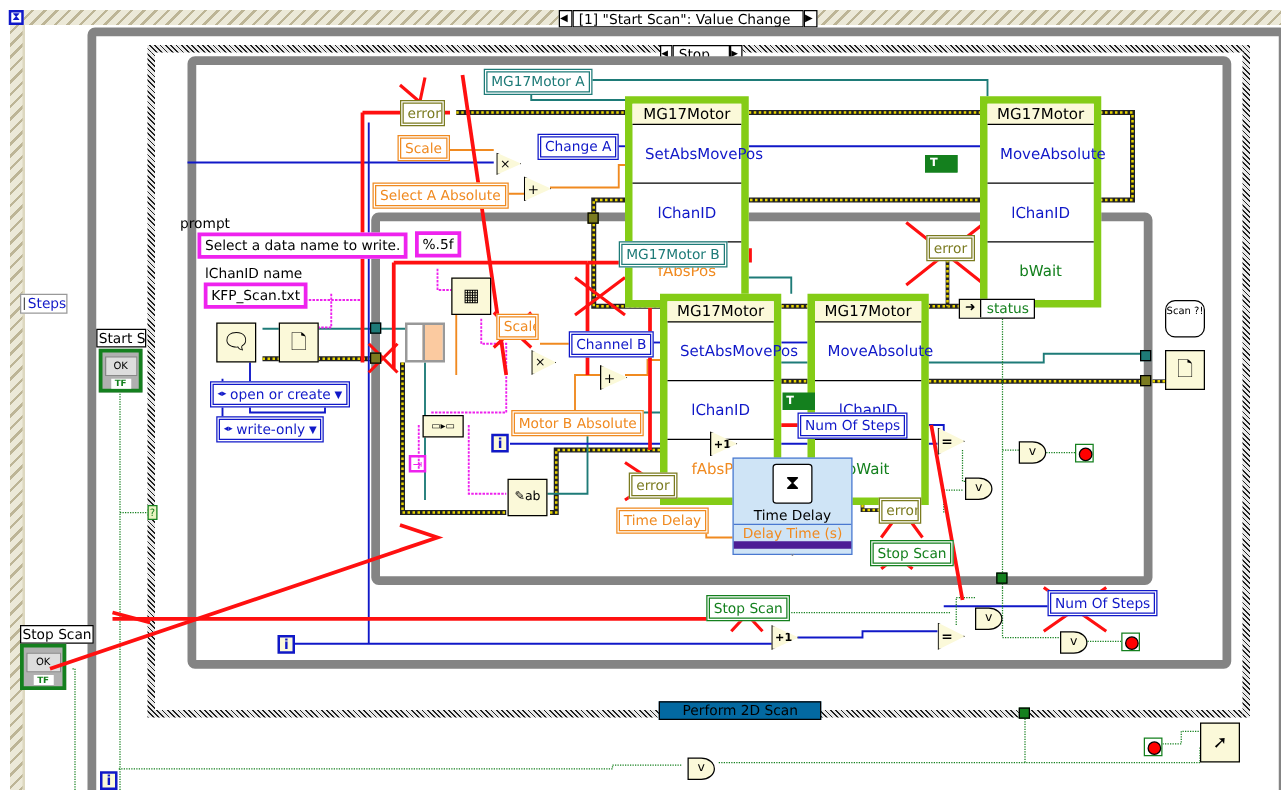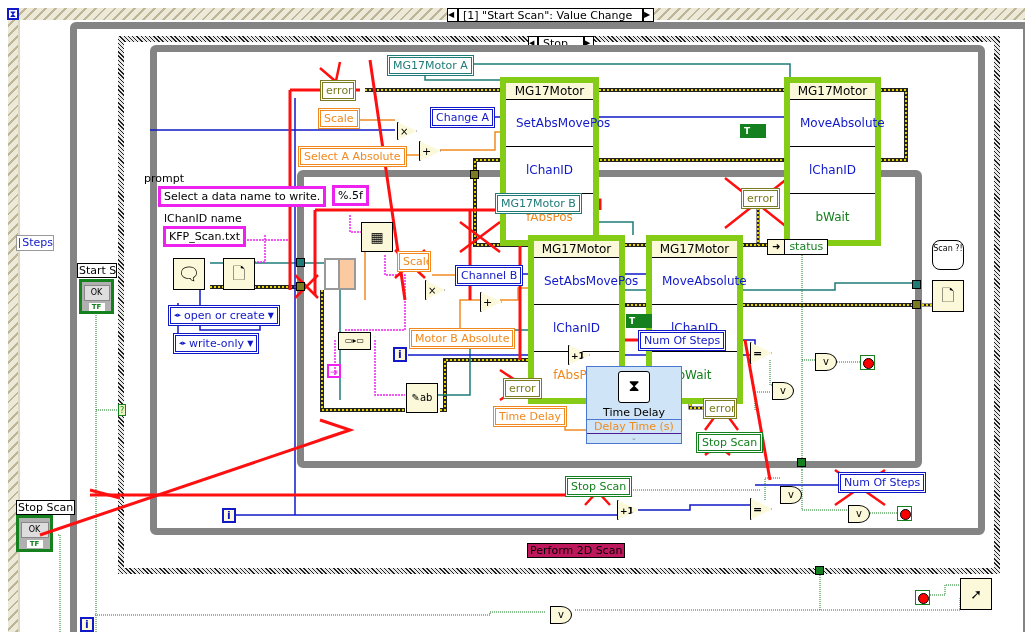--- a/index.html
+++ b/index.html
@@ -56,21 +56,21 @@
 </div>
 
 <div class="abs" style="left:118px;top:36px;width:882px;height:538px;border:6px solid #444;background:#fff;border-image:repeating-linear-gradient(45deg,#222 0 1px,#e8e8e8 1px 3px) 6;"></div>
 <div class="abs" style="left:528px;top:36px;width:66px;height:14px;display:flex;">
   <span style="width:8px;background:#fff;border:1px solid #000;font-size:7px;line-height:12px;">◀</span>
   <span class="selector" style="flex:1;">Stop</span>
   <span style="width:8px;background:#fff;border:1px solid #000;font-size:7px;line-height:12px;">▶</span>
 </div>
 
 <div class="abs frame-gray" style="left:150px;top:45px;width:835px;height:490px;border-radius:6px;"></div>
-<div class="abs" style="left:527px;top:543px;border:1px solid #000;background:#be185d;padding:0 2px;font-size:11px;">Perform 2D Scan</div>
+<div class="abs" style="left:527px;top:561px;border:1px solid #000;background:#0369a1;padding:0 18px;font-size:11px;">Perform 2D Scan</div>
 
 <div class="abs frame-gray" style="left:297px;top:170px;width:625px;height:298px;border-radius:6px;"></div>
 
 <svg class="wires" width="1025" height="632">
   <g fill="none">
 
     <path d="M365 90 H505" stroke="#222" stroke-width="4"></path>
       <path d="M365 90 H505" stroke="#e8d400" stroke-width="2" stroke-dasharray="2 2"></path>
     <path d="M599 90 H785" stroke="#222" stroke-width="4"></path>
       <path d="M599 90 H785" stroke="#e8d400" stroke-width="2" stroke-dasharray="2 2"></path>
@@ -271,21 +271,21 @@
 <div class="abs prim" style="left:772px;top:382px;width:22px;height:18px;border-radius:0 50% 50% 0;font-size:10px;line-height:16px;text-align:center;">v</div>
 <div class="abs" style="left:860px;top:355px;width:15px;height:15px;border:1px solid #14801e;background:#fff;">
     <div style="margin:2px;width:9px;height:9px;border-radius:50%;background:#f00;border:1px solid #000;"></div>
   </div>
 
 <div class="abs const c-olive" style="left:503px;top:378px;">error</div>
 <div class="abs const c-orange" style="left:493px;top:406px;">Time Delay</div>
 <div class="abs" style="left:586px;top:366px;width:96px;height:78px;border:1px solid #4a78d0;background:#cfe4f6;">
   <div style="margin:4px auto 0;width:30px;height:30px;border:1px solid #000;background:#fff;border-radius:3px;text-align:center;line-height:28px;font-size:16px;">⧗</div>
   <div style="text-align:center;font-size:11px;margin-top:3px;">Time Delay</div>
-  <div class="orange" style="text-align:center;font-size:11px;border-top:1px solid #4a78d0;border-bottom:1px solid #4c1d95;">Delay Time (s)</div>
+  <div class="orange" style="text-align:center;font-size:11px;border-top:1px solid #4a78d0;border-bottom:6px solid #4c1d95;">Delay Time (s)</div>
   <div style="text-align:center;font-size:7px;color:#888;">⌄</div>
 </div>
 <div class="abs const c-olive" style="left:703px;top:398px;width:34px;overflow:hidden;">error</div>
 <div class="abs const c-green" style="left:696px;top:432px;">Stop Scan</div>
 
 <div class="abs const c-green" style="left:565px;top:476px;">Stop Scan</div>
 <div class="abs const c-blue" style="left:838px;top:472px;">Num Of Steps</div>
 <div class="abs prim" style="left:617px;top:500px;width:22px;height:20px;clip-path:polygon(0 0,100% 50%,0 100%);font-size:9px;line-height:20px;padding-left:2px;font-weight:bold;">+1</div>
 <div class="abs prim" style="left:750px;top:498px;width:22px;height:22px;clip-path:polygon(0 0,100% 50%,0 100%);font-size:11px;line-height:22px;padding-left:2px;font-weight:bold;">=</div>
 <div class="abs prim" style="left:780px;top:486px;width:22px;height:18px;border-radius:0 50% 50% 0;font-size:10px;line-height:16px;text-align:center;">v</div>

